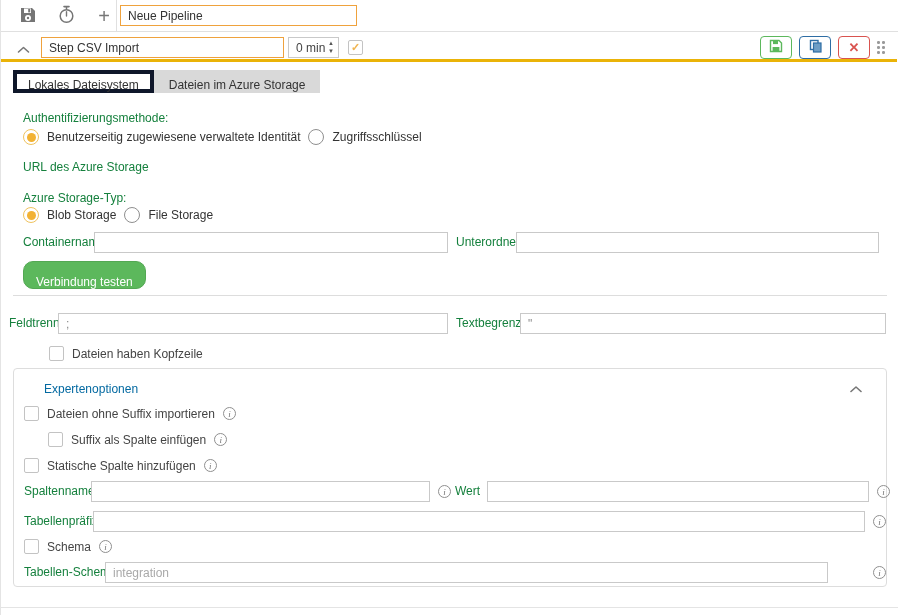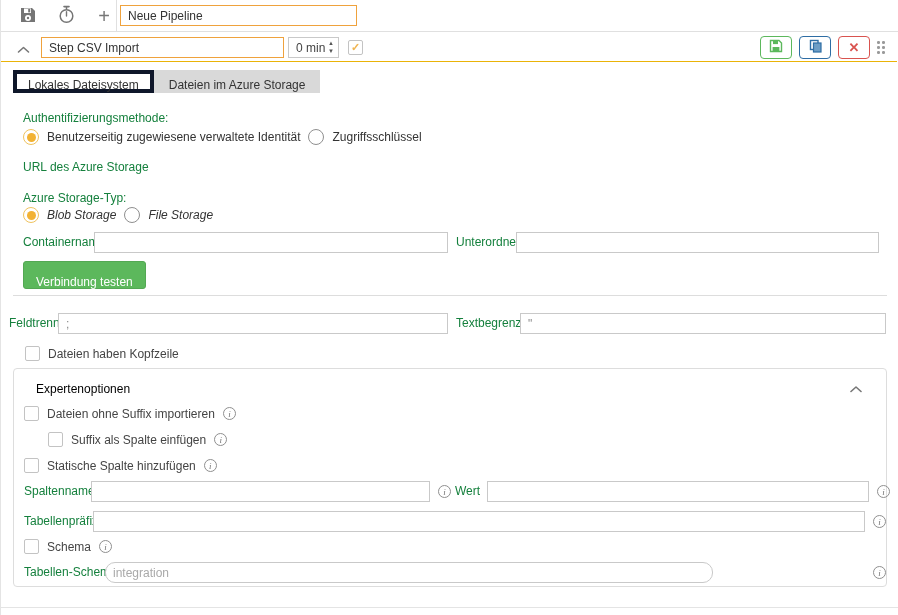--- a/index.html
+++ b/index.html
@@ -13,21 +13,21 @@
   .tool-btn { position:absolute; top:4px; width:34px; height:24px; display:flex; align-items:center; justify-content:center; cursor:pointer; }
   .tool-sep { position:absolute; top:0; width:1px; height:32px; background:#e0e0e0; }
   .plus-glyph { font-size:20px; font-weight:300; color:#777; line-height:20px; }
 
   input.txt { height:21px; border:1px solid #c9c9c9; padding:0 7px; font:12px "Liberation Sans",sans-serif; color:#555; outline:none; background:#fff; }
   input.txt::placeholder { color:#a9a9a9; }
   input.orange { border-color:#efa23d; color:#333; }
   input.muted-val { color:#8b8b8b; }
 
   
-  .stephead { position:absolute; left:0; top:33px; width:896px; height:29px; border-bottom:1px solid #eab308; }
+  .stephead { position:absolute; left:0; top:33px; width:896px; height:29px; border-bottom:3px solid #eab308; }
   .chev { stroke:#777; fill:none; stroke-width:1.6; stroke-linecap:round; stroke-linejoin:round; }
   .dur-box { position:absolute; left:287px; top:4px; width:51px; height:21px; border:1px solid #c9c9c9; }
   .dur-val { position:absolute; left:7px; top:3px; color:#444; }
   .spin { position:absolute; right:4px; top:2px; display:flex; flex-direction:column; gap:1px; cursor:pointer; }
   .spin span { font-size:6px; color:#555; line-height:7px; text-align:center; }
   .cbx { width:15px; height:15px; border:1px solid #c3c3c3; border-radius:2px; background:#fff; display:inline-flex; align-items:center; justify-content:center; flex:none; cursor:pointer; }
   .cbx .mark { color:#f0b552; font-size:11px; font-weight:bold; line-height:1; }
   .head-title { position:absolute; left:361px; top:7px; width:390px; text-align:center; color:#8a8a8a; }
   .mini-btn { position:absolute; top:3px; width:32px; height:23px; border-radius:4px; border:1px solid; background:#fff; display:flex; align-items:center; justify-content:center; cursor:pointer; }
   .mini-green { border-color:#5cb85c; }
@@ -49,21 +49,21 @@
   .lbl { color:#15803d; line-height:21px; white-space:nowrap; }
 
   
   .radio-row { display:flex; align-items:center; gap:8px; }
   .radio { width:16px; height:16px; border-radius:50%; background:#fff; display:inline-flex; align-items:center; justify-content:center; flex:none; cursor:pointer; }
   .radio.off { border:1px solid #8f8f8f; }
   .radio.on  { border:1px solid #efc35f; }
   .radio.on .dot { width:9px; height:9px; border-radius:50%; background:#f2b233; }
   .radio-lbl { color:#333; }
 
-  .btn-green { position:absolute; left:22px; top:261px; height:26px; padding:13px 12px; background:#5cb85c; border:1px solid #53a853; border-radius:3px; color:#fff; font:12px "Liberation Sans",sans-serif; cursor:pointer; }
+  .btn-green { position:absolute; left:22px; top:261px; height:26px; padding:13px 12px; background:#5cb85c; border:1px solid #53a853; border-radius:10px; color:#fff; font:12px "Liberation Sans",sans-serif; cursor:pointer; }
 
   
   .expert { position:absolute; left:12px; top:368px; width:874px; height:219px; border:1px solid #ddd; border-radius:4px; background:#fff; }
   .info { display:inline-flex; width:13px; height:13px; border:1px solid #8f8f8f; border-radius:50%; align-items:center; justify-content:center; font-size:9px; font-style:italic; font-family:"Liberation Serif",serif; color:#777; flex:none; cursor:pointer; }
   .cb-row { position:absolute; display:flex; align-items:center; gap:8px; }
 </style>
 </head>
 <body>
 
 <div class="page">
@@ -158,21 +158,21 @@
       </span>
     <span class="radio-lbl">Benutzerseitig zugewiesene verwaltete Identität</span>
     <span class="radio off"></span>
     <span class="radio-lbl">Zugriffsschlüssel</span>
   </div>
 
   <div class="abs lbl" style="left:22px; top:157px;">URL des Azure Storage</div>
 
   <div class="abs lbl" style="left:22px; top:188px;">Azure Storage-Typ:</div>
 
-  <div class="abs radio-row" style="left:22px; top:207px;font-style:italic;">
+  <div class="abs radio-row" style="left:22px; top:207px;">
     <span class="radio on">
         <span class="dot"></span>
       </span>
     <span class="radio-lbl">Blob Storage</span>
     <span class="radio off"></span>
     <span class="radio-lbl">File Storage</span>
   </div>
 
   <div class="abs lbl" style="left:22px; top:232px;">Containername</div>
   <input class="txt abs" style="left: 93px; top: 232px; width: 354px;" type="text" value="">
@@ -181,27 +181,27 @@
 
   <button class="btn-green">Verbindung testen</button>
 
   <div class="panel-divider"></div>
 
   <div class="abs lbl" style="left:8px; top:313px;">Feldtrenner</div>
   <input class="txt muted-val abs" style="left: 57px; top: 313px; width: 390px;" type="text" value=";">
   <div class="abs lbl" style="left:455px; top:313px;">Textbegrenzer</div>
   <input class="txt muted-val abs" style="left: 519px; top: 313px; width: 366px;" type="text" value="&quot;">
 
-  <div class="abs cb-row" style="left:24px; top:346px;">
+  <div class="abs cb-row" style="left:0; top:346px;padding-left:48px;">
     <span class="cbx"></span>
     <span>Dateien haben Kopfzeile</span>
   </div>
 
   <div class="expert">
-    <div class="abs lbl" style="left:22px; top:10px; color:#000000;text-align:right;">Expertenoptionen</div>
+    <div class="abs lbl" style="left:30px; top:10px; color:#0369a1;text-align:right;">Expertenoptionen</div>
     <div class="abs" style="right:24px; top:13px; cursor:pointer;">
       <svg width="12" height="7" viewBox="0 0 12 7">
           <polyline class="chev" points="1,5.5 6,1 11,5.5"></polyline>
         </svg>
     </div>
 
     <div class="cb-row" style="left:10px; top:37px;">
       <span class="cbx"></span>
       <span>Dateien ohne Suffix importieren</span>
       <span class="info">i</span>
@@ -228,18 +228,18 @@
     <input class="txt abs" style="left: 79px; top: 142px; width: 772px;" type="text">
     <span class="info abs" style="left:859px; top:146px;">i</span>
 
     <div class="cb-row" style="left:10px; top:170px;">
       <span class="cbx"></span>
       <span>Schema</span>
       <span class="info">i</span>
     </div>
 
     <div class="abs lbl" style="left:10px; top:193px;">Tabellen-Schema</div>
-    <input class="txt abs" style="left: 91px; top: 193px; width: 608px; border-radius: 10px;" type="text" placeholder="integration">
+    <input class="txt abs" style="left: 91px; top: 193px; width: 723px;" type="text" placeholder="integration">
     <span class="info abs" style="left:859px; top:197px;">i</span>
   </div>
 
   <div class="bottom-line"></div>
 </div>
 
 </body></html>

